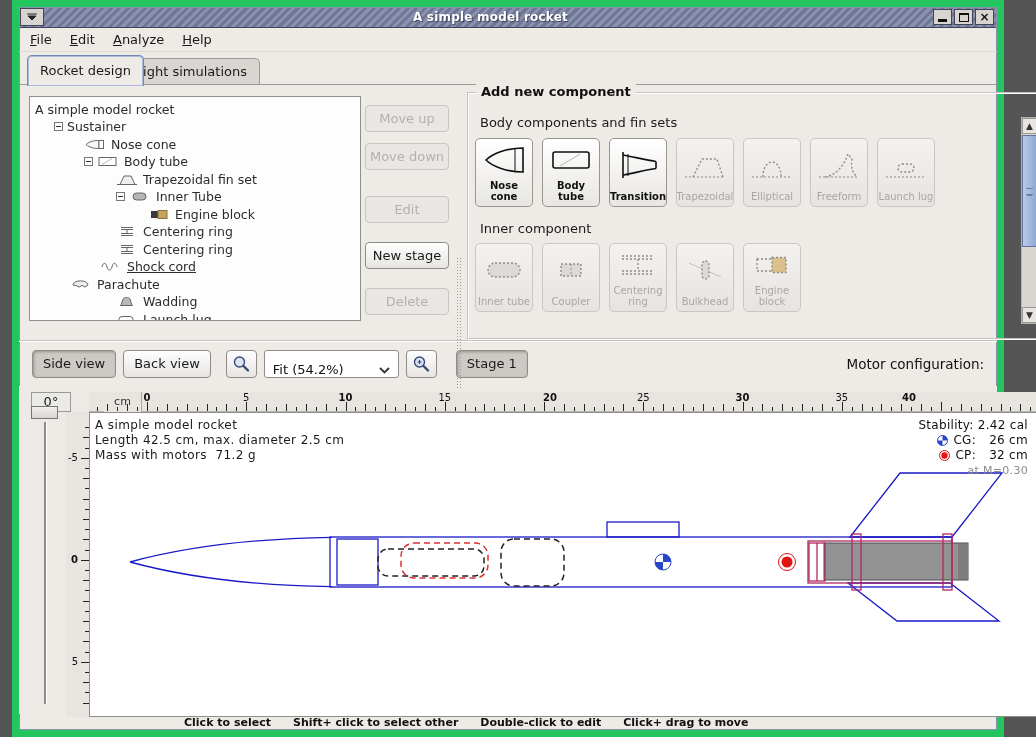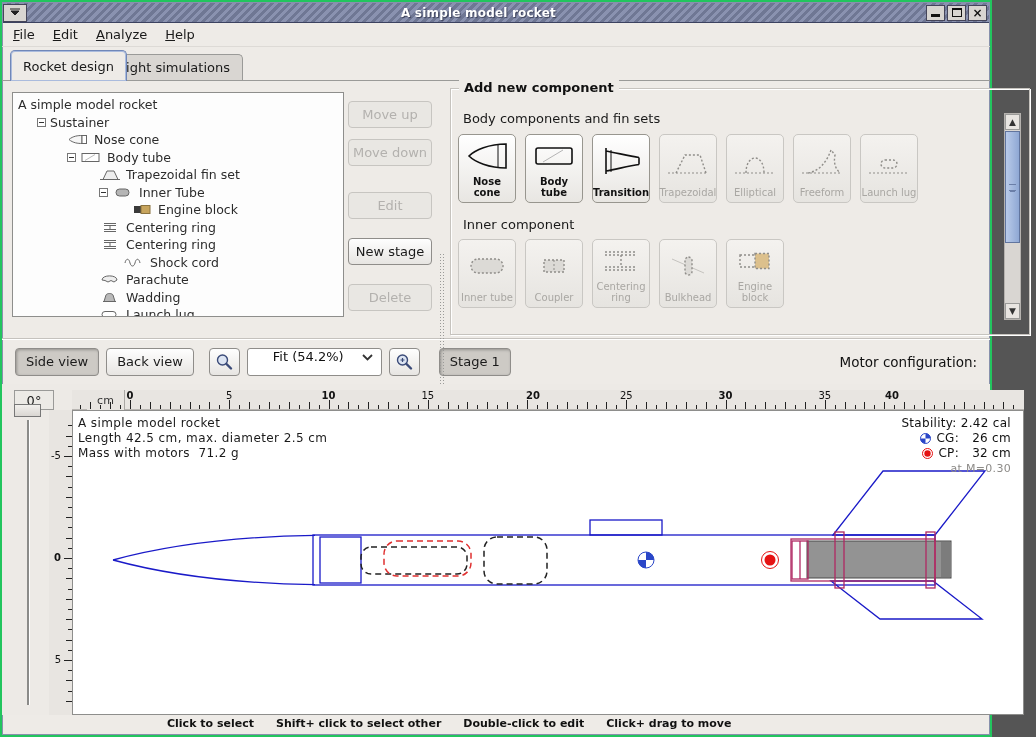--- a/index.html
+++ b/index.html
@@ -1,19 +1,19 @@
 <!DOCTYPE html>
 <html><head>
 <meta charset="utf-8">
 <style>
   * { box-sizing: border-box; margin: 0; padding: 0; }
   html,body { width:1036px; height:737px; overflow:hidden; }
   body { font-family:"DejaVu Sans", sans-serif; background:#555; }
   .window { position:relative; width:992px; height:737px; background:#eeebe7;
-            border:2px solid #22c55e; box-shadow:inset 0 0 0 1px #8890ac; display:flex; flex-direction:column; }
+            border:7px solid #22c55e; box-shadow:inset 0 0 0 1px #8890ac; display:flex; flex-direction:column;margin-left:12px; }
 
   
   .titlebar { height:20px; margin:1px 1px 0 1px; display:flex; align-items:center;
     background:repeating-linear-gradient(135deg,#8a92b0 0 3px,#6f7794 3px 6px);
     border-bottom:1px solid #3c4260; }
   .title-menu-btn { width:24px; height:18px; background:#d8d5d1; border:1px solid #45455a;
     display:flex; align-items:center; justify-content:center; margin-right:4px; }
   .title-text { flex:1; text-align:center; color:#fff; font-size:12px; font-weight:bold;
     text-shadow:1px 1px 1px #3a3f58; letter-spacing:.2px; }
   .title-controls { display:flex; gap:2px; margin-right:2px; }
@@ -79,21 +79,21 @@
     border-top:1px solid #6b7fa8; border-bottom:1px solid #6b7fa8; box-shadow:0 2px 0 -1px #6b7fa8; }
 
   
   .toolbar { height:46px; border-top:1px solid #c5c2be; box-shadow:inset 0 1px 0 #fff;
     display:flex; align-items:center; padding:0 8px 0 13px; gap:7px; }
   .tb-btn { height:28px; padding:0 10px; border-radius:4px; border:1px solid #8f8d8a;
     background:linear-gradient(#fefefe,#e7e5e2); font-size:13px; color:#1a1a1a; font-family:inherit; }
   .tb-btn.toggled { background:#cdcac5; box-shadow:inset 1px 1px 3px rgba(0,0,0,.28); }
   .tb-iconbtn { width:31px; height:28px; padding:0; display:flex; align-items:center; justify-content:center; }
   .combo { height:28px; background:#fff; border:1px solid #8f8d8a; border-radius:3px;
-    display:flex; align-items:flex-start; font-size:13px; color:#111; padding-left:25px; }
+    display:flex; align-items:flex-end; font-size:13px; color:#111; padding-left:8px; }
   .combo .chev { margin-left:auto; padding:0 8px; }
   .combo1 { width:135px; } .combo2 { width:138px; }
   .tb-spacer { flex:1; }
   .motor-label { font-size:13.5px; color:#111; margin-right:5px; }
   .stage-btn { margin-left:12px; }
 
   
   .diagram { height:331px; position:relative; background:#edeae6; }
   .rot-box { position:absolute; left:12px; top:6px; width:40px; height:20px; border:1px solid #9a9a98;
     background:#eceae6; font-size:13px; color:#222; display:flex; align-items:center; justify-content:center; }
@@ -240,29 +240,29 @@
             <span>Centering ring</span>
           </div>
           <div class="tree-row" style="padding-left: 86px;">
             <span class="tree-icon">
               <svg width="22" height="13" viewBox="0 0 22 13">
                 <path d="M5,2.5 H17 M5,4.5 H17 M11,4.5 V8.5 M5,8.5 H17 M5,10.5 H17" fill="none" stroke="#666"></path>
               </svg>
             </span>
             <span>Centering ring</span>
           </div>
-          <div class="tree-row" style="padding-left: 110px;">
+          <div class="tree-row" style="padding-left: 70px; text-decoration: underline;">
             <span class="tree-icon">
               <svg width="22" height="13" viewBox="0 0 22 13">
                 <path d="M2,7 C3,2 6,2 7,7 C8,11 11,11 12,7 C13,2 16,2 17,7" fill="none" stroke="#666"></path>
               </svg>
             </span>
             <span>Shock cord</span>
           </div>
-          <div class="tree-row" style="padding-left: 86px;">
+          <div class="tree-row" style="padding-left: 40px;">
             <span class="tree-icon">
               <svg width="22" height="13" viewBox="0 0 22 13">
                 <path d="M3,7 C3,1.5 18,1.5 18,7 L15,9 L12,7.5 L9,9 L6,7.5 Z" fill="#eee" stroke="#666"></path>
               </svg>
             </span>
             <span>Parachute</span>
           </div>
           <div class="tree-row" style="padding-left: 86px;">
             <span class="tree-icon">
               <svg width="22" height="13" viewBox="0 0 22 13">

